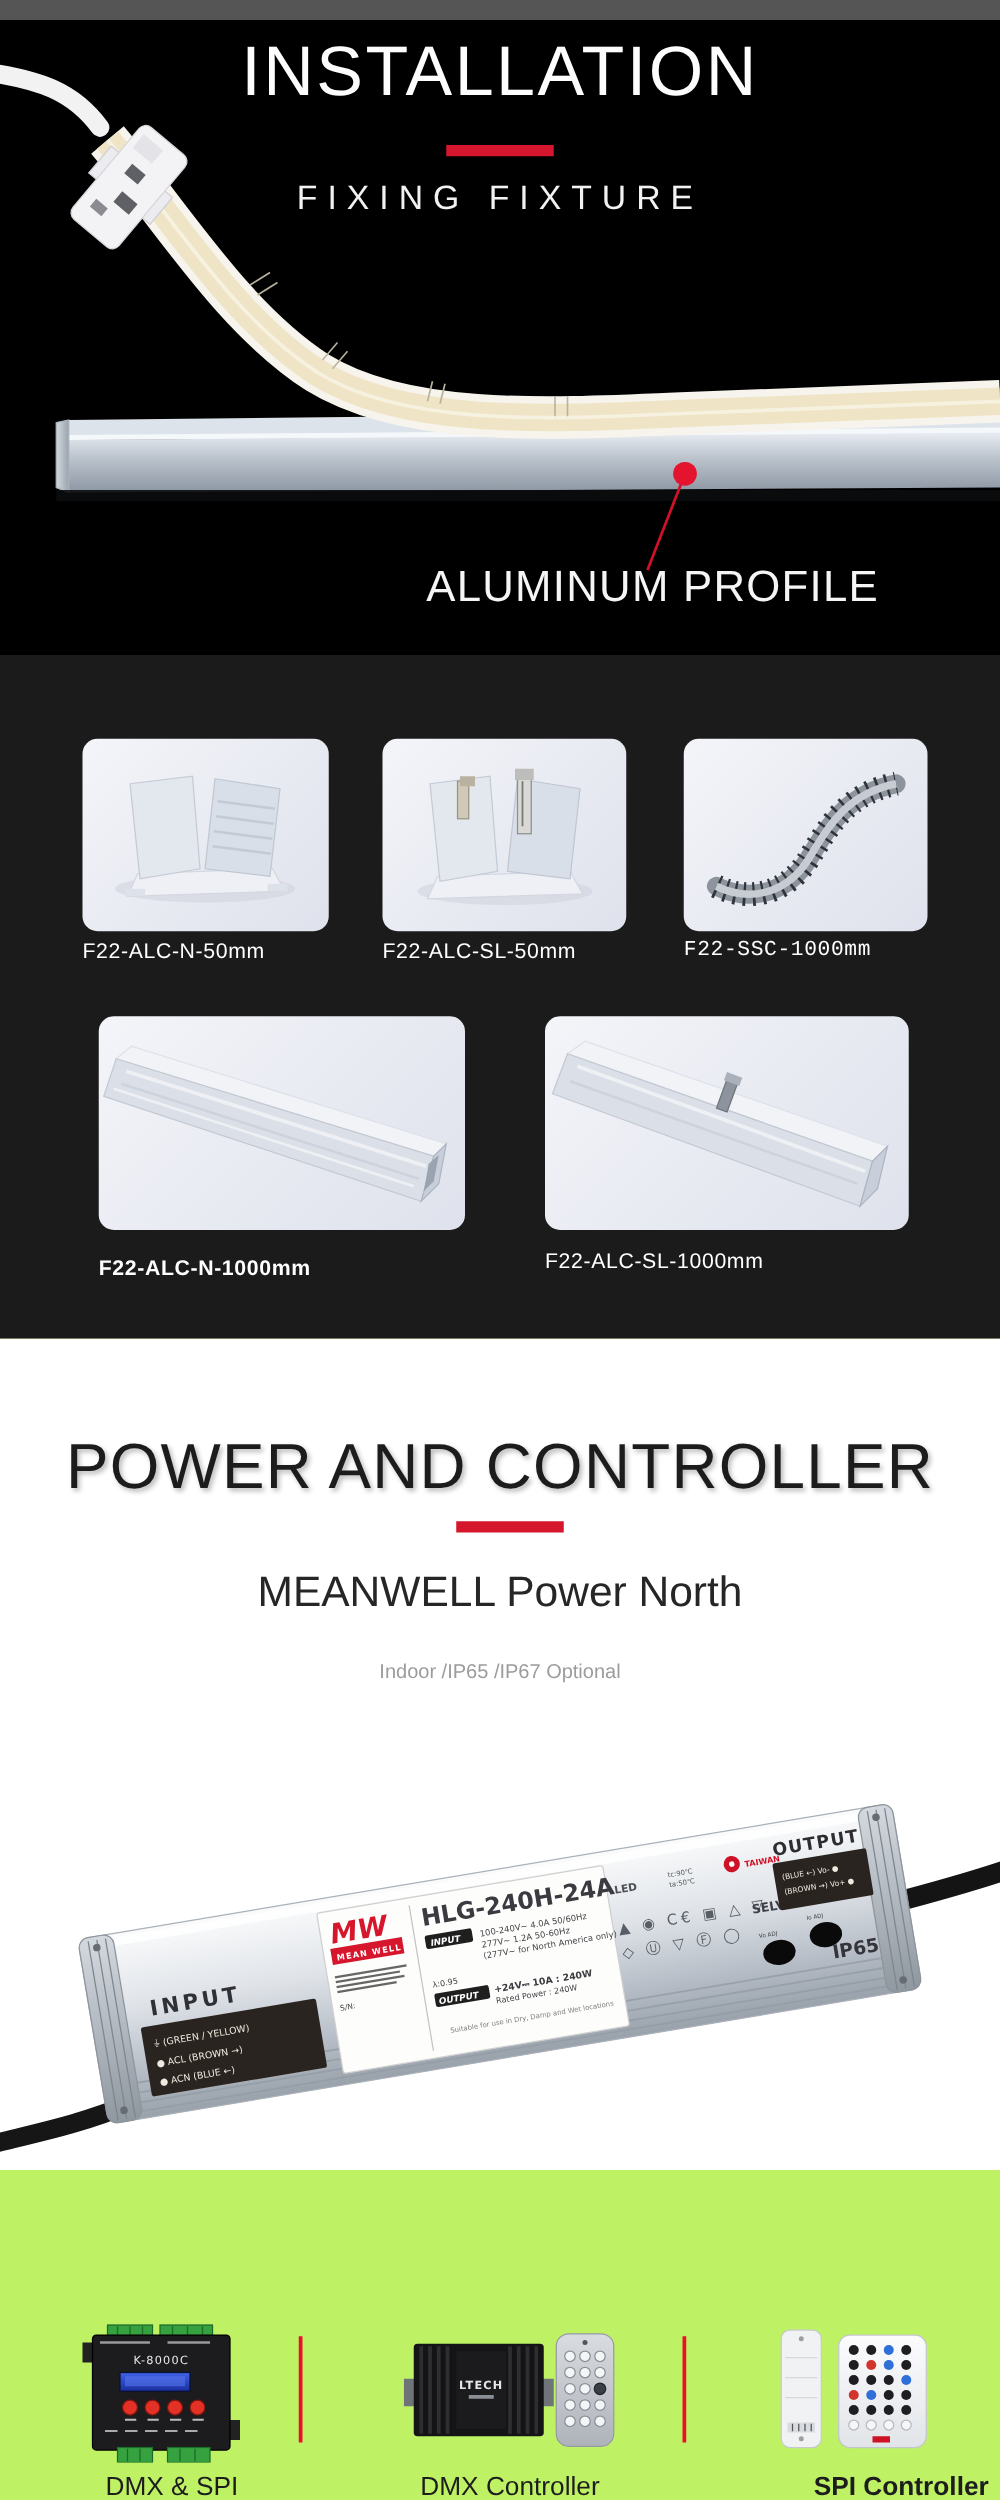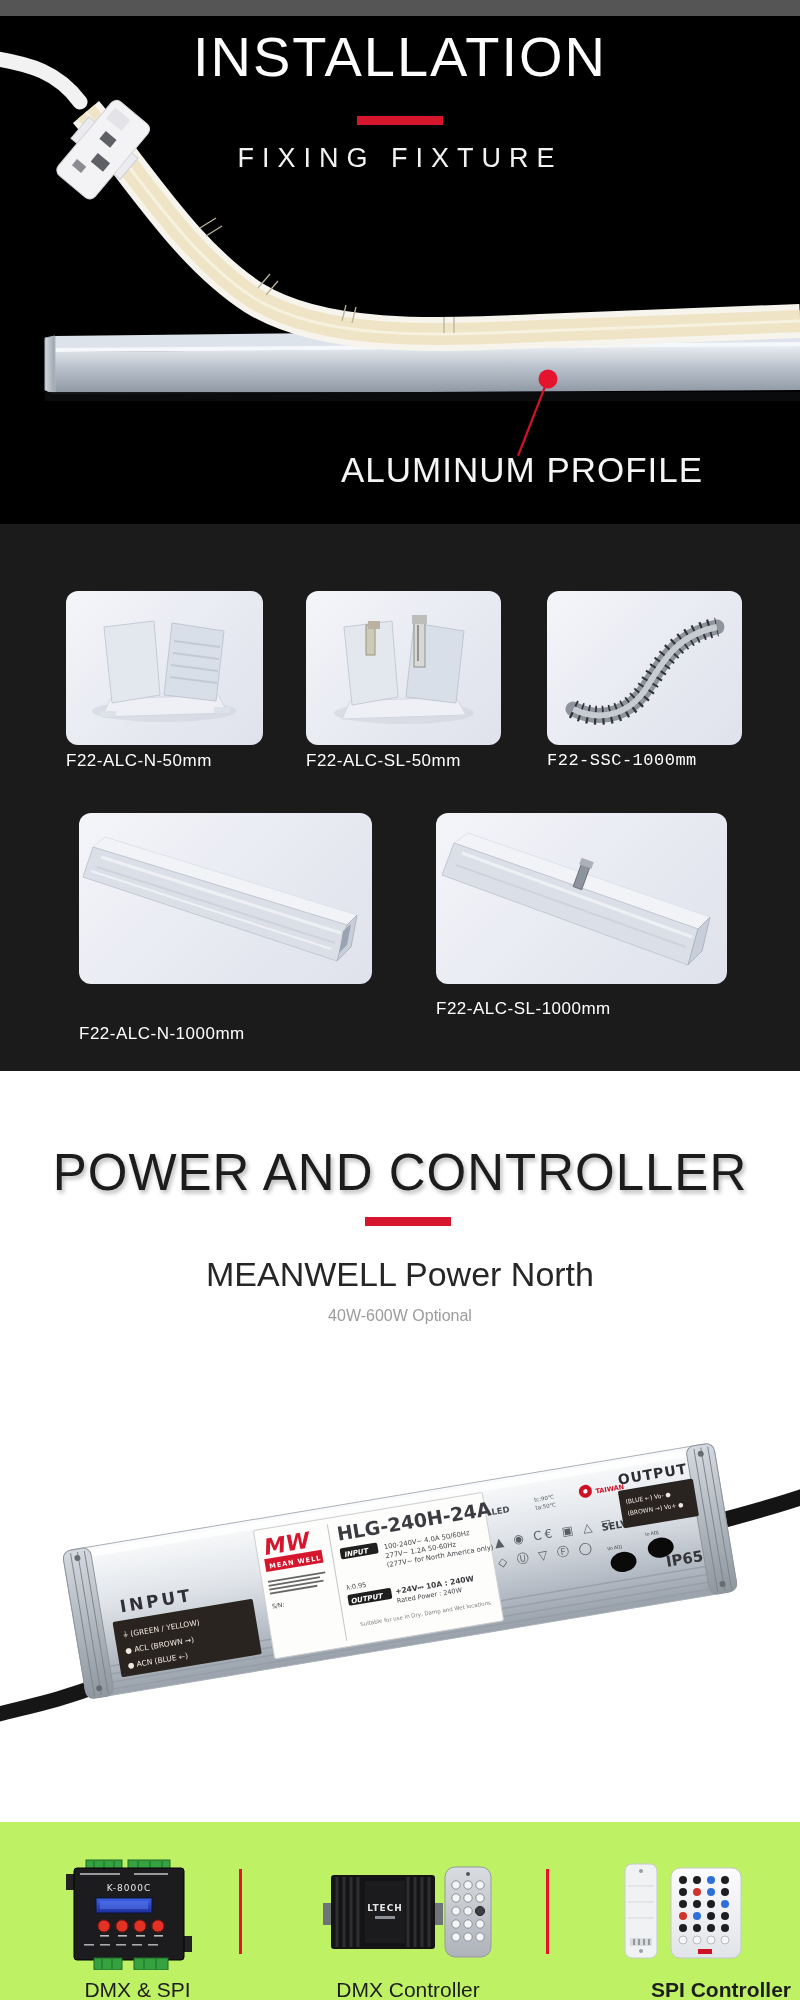--- a/index.html
+++ b/index.html
@@ -12,21 +12,21 @@
   .hero-title{top:8px;font-size:56px;font-weight:300;letter-spacing:2px;color:#fdfdfd;}
   .red-bar{width:86px;height:9px;background:#d6162c;}
   .hero-sub{top:127px;font-size:27px;font-weight:300;letter-spacing:8px;color:#f2f2f2;}
   .callout{left:341px;top:434px;font-size:35px;font-weight:300;letter-spacing:1px;color:#f5f5f5;}
   
   .acc{top:508px;left:0;width:800px;height:547px;background:#1b1b1b;}
   .card{border-radius:12px;background:linear-gradient(135deg,#f4f5f9 0%,#e8eaf2 55%,#dfe2ec 100%);
         overflow:hidden;}
   .card-label{font-size:17px;color:#fff;letter-spacing:.5px;}
   
-  .power{top:1055px;left:0;width:800px;height:751px;background:#fff;}
+  .power{top:1055px;left:0;width:800px;height:665px;background:#fff;}
   .power-title{top:72px;font-size:51px;font-weight:300;letter-spacing:1px;color:#1c1c1c;
                text-shadow:2px 3px 4px rgba(0,0,0,.28);}
   .power-heading{top:184px;font-size:34px;font-weight:300;color:#262626;}
   .power-sub{font-size:16px;color:#9c9c9c;}
   .ctl-label{font-size:21px;color:#1d1d1d;text-align:center;}
   .red-divider{width:3px;height:85px;background:#e8102a;}
   svg text{font-family:"DejaVu Sans","Liberation Sans",sans-serif;}
 </style>
 </head>
 <body>
@@ -152,29 +152,29 @@
           <rect x="141" y="50" width="9" height="26" fill="#8d949d" stroke="#6d737b"></rect>
           <rect x="139" y="46" width="13" height="7" fill="#aab1ba"></rect>
         </g>
         <polygon points="262,116 274,104 266,138 252,152" fill="#c8ceda" stroke="#aeb6c2"></polygon>
       </svg>
     </div>
 
     <div class="abs card-label" style="left:66px;top:227px;width:197px;">F22-ALC-N-50mm</div>
     <div class="abs card-label" style="left:306px;top:227px;width:195px;">F22-ALC-SL-50mm</div>
     <div class="abs card-label" style="left:547px;top:227px;width:195px;font-family:Liberation Mono, monospace;">F22-SSC-1000mm</div>
-    <div class="abs card-label" style="left:79px;top:500px;width:293px;">F22-ALC-N-1000mm</div>
+    <div class="abs card-label" style="left:79px;top:481px;width:293px;font-weight:bold;">F22-ALC-N-1000mm</div>
     <div class="abs card-label" style="left:436px;top:475px;width:291px;">F22-ALC-SL-1000mm</div>
   </div>
 
   <div class="abs power">
     <div class="abs ctr power-title">POWER AND CONTROLLER</div>
     <div class="abs red-bar" style="left:365px;top:146px;"></div>
     <div class="abs ctr power-heading">MEANWELL Power North</div>
-    <div class="abs ctr power-sub" style="top:236px;">40W-600W Optional</div>
+    <div class="abs ctr power-sub" style="top:258px;">Indoor /IP65 /IP67 Optional</div>
 
     <svg class="abs" style="left:0;top:330px;" width="800" height="350" viewBox="0 0 800 350">
       <defs>
         <linearGradient id="psuBody" x1="0" y1="0" x2="0" y2="1">
           <stop offset="0" stop-color="#fafbfc"></stop>
             <stop offset=".4" stop-color="#dfe3e8"></stop>
           <stop offset=".75" stop-color="#b6bdc6"></stop>
             <stop offset="1" stop-color="#99a1ab"></stop>
         </linearGradient>
         <linearGradient id="psuCap" x1="0" y1="0" x2="0" y2="1">

